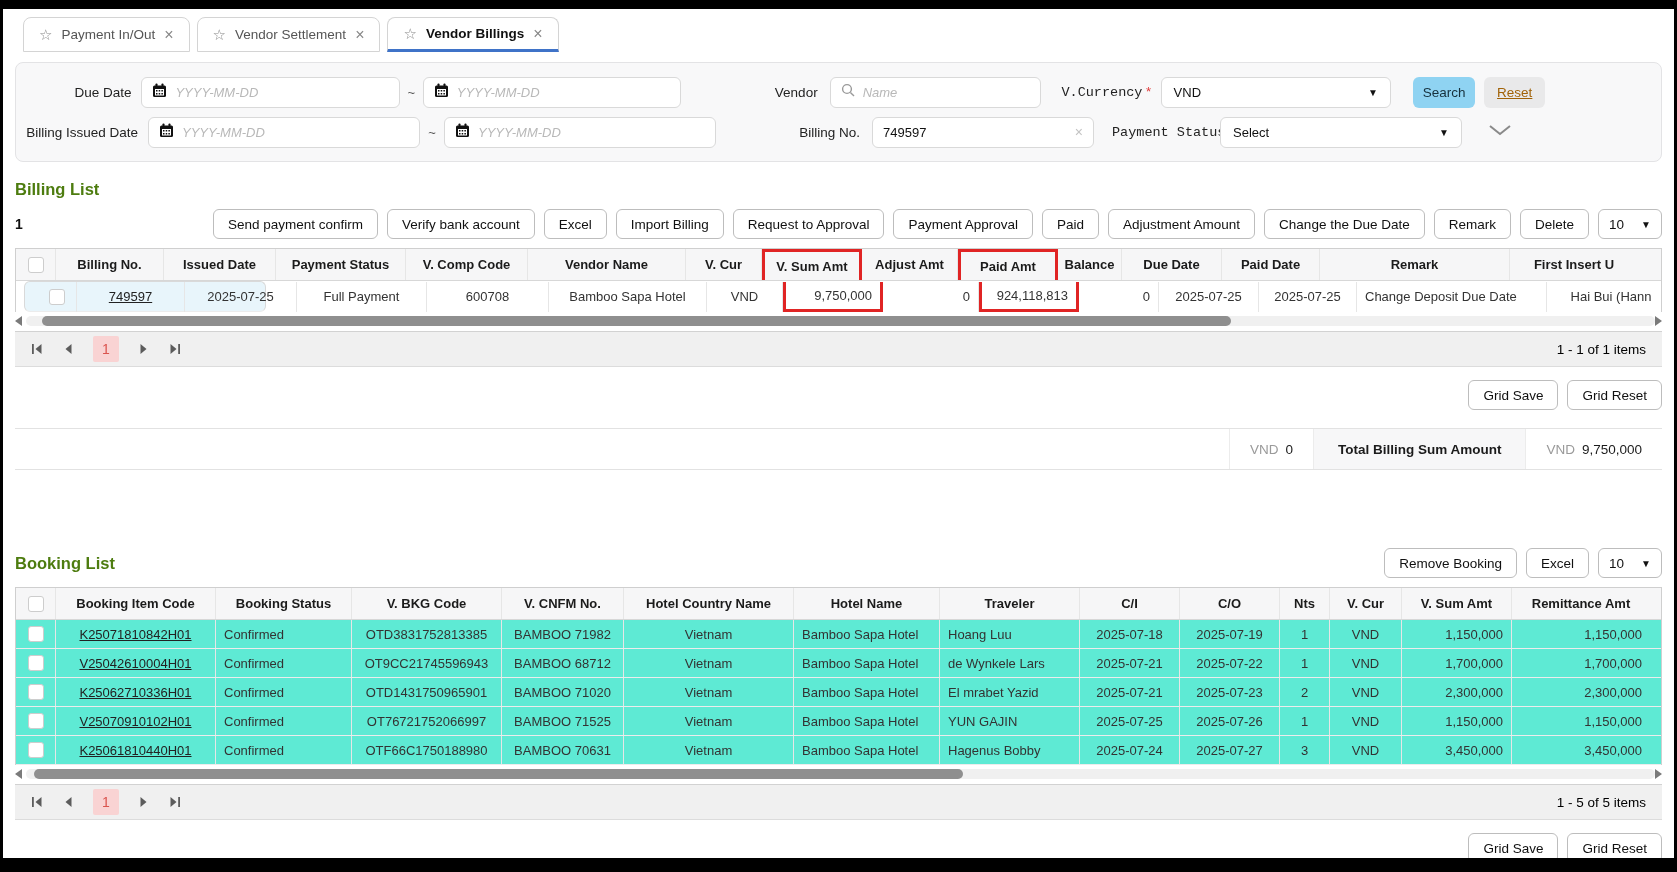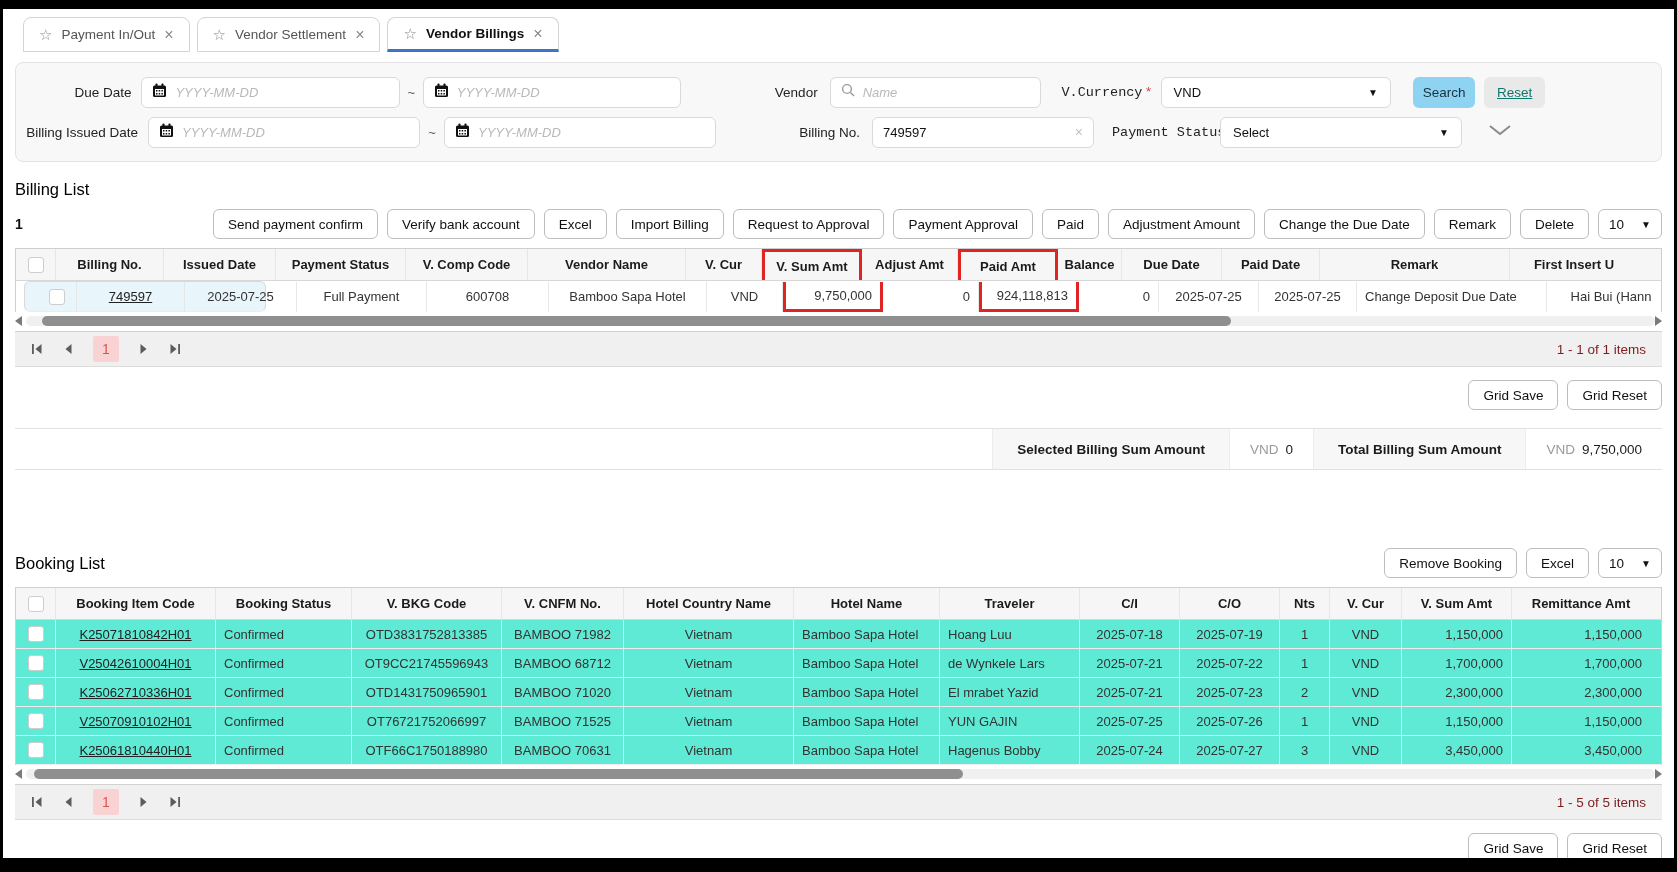--- a/index.html
+++ b/index.html
@@ -36,27 +36,27 @@
   .sel { display: flex; align-items: center; justify-content: space-between; background: #fff;
     border: 1px solid #d9d9d9; border-radius: 6px; height: 31px; padding: 0 12px; width: 242px; margin-left: 8px; }
   .sel .sel-val { font-size: 13px; color: #111; }
   .sel .arrow { font-size: 10px; color: #111; }
   .req { color: #e03c3c; margin-left: 2px; }
   .spacer1 { width: 72px; }
   .spacer2 { width: 18px; }
   .btn-search { margin-left: 22px; width: 66px; height: 31px; border: none; border-radius: 6px;
     background: #8fd3f2; color: #17313d; font-size: 13.5px; cursor: pointer; }
   .btn-reset { margin-left: 9px; width: 64px; height: 31px; border: none; border-radius: 6px;
-    background: #e9e9ea; color: #0f766e; font-size: 13.5px; cursor: pointer; text-decoration: underline; }
+    background: #e9e9ea; color: #a16207; font-size: 13.5px; cursor: pointer; text-decoration: underline; }
   .filter-tail { margin-right: 116px; }
   .chev-expand { margin-left: auto; margin-right: 148px; color: #8a8a8a; }
 
   
   .section { margin: 0 12px; }
-  .sec-title { font-size: 16.5px; color: #000000; font-weight: 400; }
+  .sec-title { font-size: 16.5px; color: #4d7c0f; font-weight: 700; }
   .billing-title { margin-top: 18px; }
   .toolbar-row { display: flex; align-items: center; justify-content: space-between; margin-top: 10px; }
   .count { font-size: 14px; font-weight: bold; color: #111; }
   .btn-group { display: flex; align-items: center; gap: 9px; }
   .btn { height: 30px; padding: 0 14px; background: #fff; border: 1px solid #bdbdbd; border-radius: 6px;
     font-size: 13.5px; color: #111; cursor: pointer; white-space: nowrap;
     font-family: "Liberation Sans", sans-serif; }
   .page-size { display: flex; align-items: center; justify-content: space-between; width: 64px; height: 30px;
     border: 1px solid #bdbdbd; border-radius: 6px; padding: 0 10px; background: #fff; cursor: pointer; }
   .page-size span { font-size: 13.5px; color: #111; }
@@ -96,21 +96,21 @@
   .sb-thumb.booking { left: 0.5%; width: 57%; }
 
   
   .pag-bar { display: flex; align-items: center; justify-content: space-between; height: 36px;
     background: #f0f0f0; border-top: 1px solid #d2d2d2; border-bottom: 1px solid #dcdcdc;
     margin-top: 3px; padding: 0 16px; }
   .pag-left { display: flex; align-items: center; gap: 20px; }
   .pag-ico { display: flex; align-items: center; cursor: pointer; }
   .pag-cur { width: 26px; height: 26px; background: #f9d3d3; color: #da544e; font-size: 14px;
     display: flex; align-items: center; justify-content: center; border-radius: 2px; cursor: pointer; }
-  .pag-items { font-size: 13.5px; color: #7f1d1d; }
+  .pag-items { font-size: 13.5px; color: #000000; }
 
   
   .grid-btn-row { display: flex; justify-content: flex-end; gap: 9px; margin-top: 13px; }
 
   
   .summary-bar { display: flex; justify-content: flex-end; align-items: stretch; height: 42px;
     border-top: 1px solid #e2e2e2; border-bottom: 1px solid #e2e2e2; margin-top: 18px; background: #fff; }
   .sum-label { display: flex; align-items: center; justify-content: center; background: #f7f7f8;
     font-size: 13.5px; font-weight: bold; color: #1b1b1b; padding: 0 24px; border-left: 1px solid #ececec; }
   .sum-val { display: flex; align-items: center; justify-content: center; gap: 7px; padding: 0 20px;
@@ -351,21 +351,20 @@
       </div>
       <span class="pag-items">1 - 1 of 1 items</span>
     </div>
 
     <div class="grid-btn-row">
       <button class="btn">Grid Save</button>
       <button class="btn">Grid Reset</button>
     </div>
 
     <div class="summary-bar">
-      <div class="sum-label">Selected Billing Sum Amount</div>
       <div class="sum-val">
         <span class="cur">VND</span>
         <span class="amt">0</span>
       </div>
       <div class="sum-label">Total Billing Sum Amount</div>
       <div class="sum-val">
         <span class="cur">VND</span>
         <span class="amt">9,750,000</span>
       </div>
     </div>

